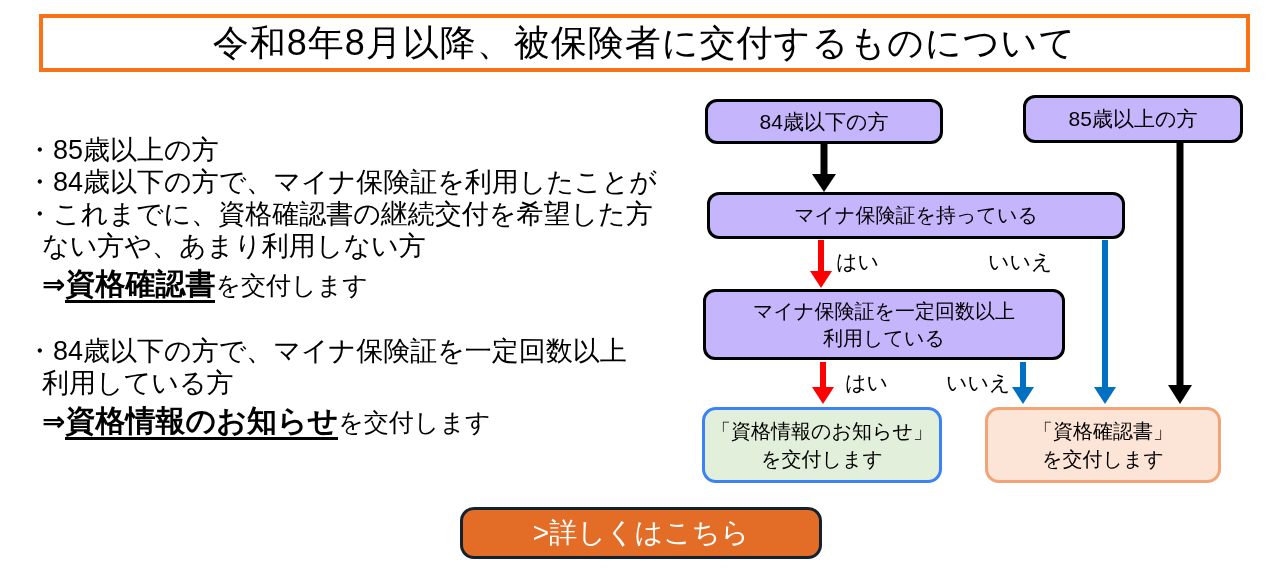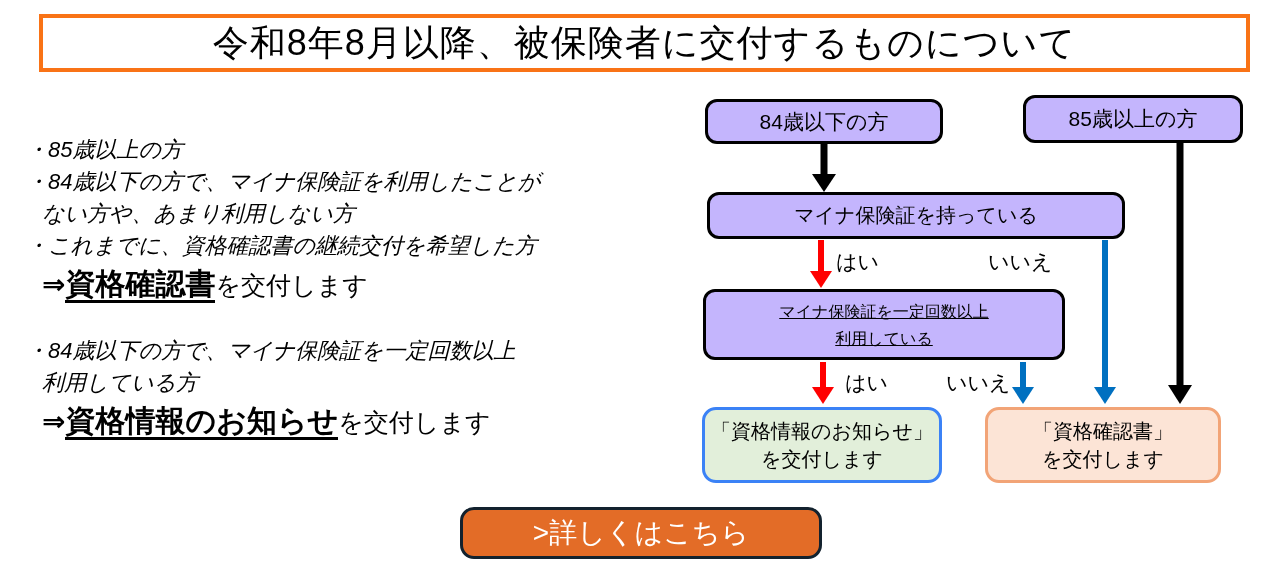--- a/index.html
+++ b/index.html
@@ -8,36 +8,36 @@
   .stage { position:relative; width:1280px; height:584px; background:#fff; }
 
   
   .title-box { position:absolute; left:39px; top:14px; width:1211px; height:58px;
                border:4px solid #f97316; background:#fff;
                display:flex; align-items:center; justify-content:center; }
   .title-text { font-size:36px; letter-spacing:1px; }
 
   
   .left-panel { position:absolute; left:26px; top:134px; width:690px; }
-  .lp-line { font-size:22px; line-height:32px; white-space:nowrap;font-style:italic; }
+  .lp-line { font-size:27px; line-height:32px; white-space:nowrap; }
   .lp-cont { padding-left:16px; }
   .lp-result { padding-left:16px; line-height:44px; white-space:nowrap; }
   .lp-arrow { font-size:28px; font-weight:700; }
   .lp-strong { font-size:30px; font-weight:700; border-bottom:3px solid #000; }
   .lp-suffix { font-size:25px; }
   .lp-block2 { margin-top:24px; }
 
   
   .fc-box { position:absolute; background:#c4b5fd; border:3px solid #000; border-radius:12px;
             display:flex; flex-direction:column; align-items:center; justify-content:center;
             text-align:center; }
   .fc-b1 { left:705px; top:99px;  width:238px; height:45px; font-size:21px; }
   .fc-b2 { left:1023px; top:95px;  width:220px; height:48px; font-size:21px; }
   .fc-b3 { left:707px; top:192px; width:418px; height:47px; font-size:20px; }
-  .fc-b4 { left:703px; top:289px; width:362px; height:71px; font-size:16px; line-height:27px;text-decoration:underline; }
+  .fc-b4 { left:703px; top:289px; width:362px; height:71px; font-size:20px; line-height:27px; }
   .fc-green  { left:702px; top:407px; width:240px; height:76px; font-size:20px; line-height:28px;
                background:#E2EFDA; border:3px solid #3b82f6; border-radius:14px; }
   .fc-orange { left:985px; top:407px; width:236px; height:76px; font-size:20px; line-height:28px;
                background:#FCE4D6; border:3px solid #F2A477; border-radius:14px; }
   .fc-box span { display:block; }
 
   .fc-label { position:absolute; font-size:21px; }
   .lbl-yes1 { left:836px; top:248px; }
   .lbl-no1  { left:988px; top:248px; }
   .lbl-yes2 { left:845px; top:369px; }
@@ -56,22 +56,22 @@
 
 <div class="stage">
 
   <div class="title-box">
     <div class="title-text">令和8年8月以降、被保険者に交付するものについて</div>
   </div>
 
   <div class="left-panel">
     <div class="lp-line">・85歳以上の方</div>
     <div class="lp-line">・84歳以下の方で、マイナ保険証を利用したことが</div>
+    <div class="lp-line">・これまでに、資格確認書の継続交付を希望した方</div>
     <div class="lp-line lp-cont">ない方や、あまり利用しない方</div>
-    <div class="lp-line">・これまでに、資格確認書の継続交付を希望した方</div>
     <div class="lp-result">
       <span class="lp-arrow">⇒</span><span class="lp-strong">資格確認書</span><span class="lp-suffix">を交付します</span>
     </div>
     <div class="lp-line lp-block2">・84歳以下の方で、マイナ保険証を一定回数以上</div>
     <div class="lp-line lp-cont">利用している方</div>
     <div class="lp-result">
       <span class="lp-arrow">⇒</span><span class="lp-strong">資格情報のお知らせ</span><span class="lp-suffix">を交付します</span>
     </div>
   </div>
 

